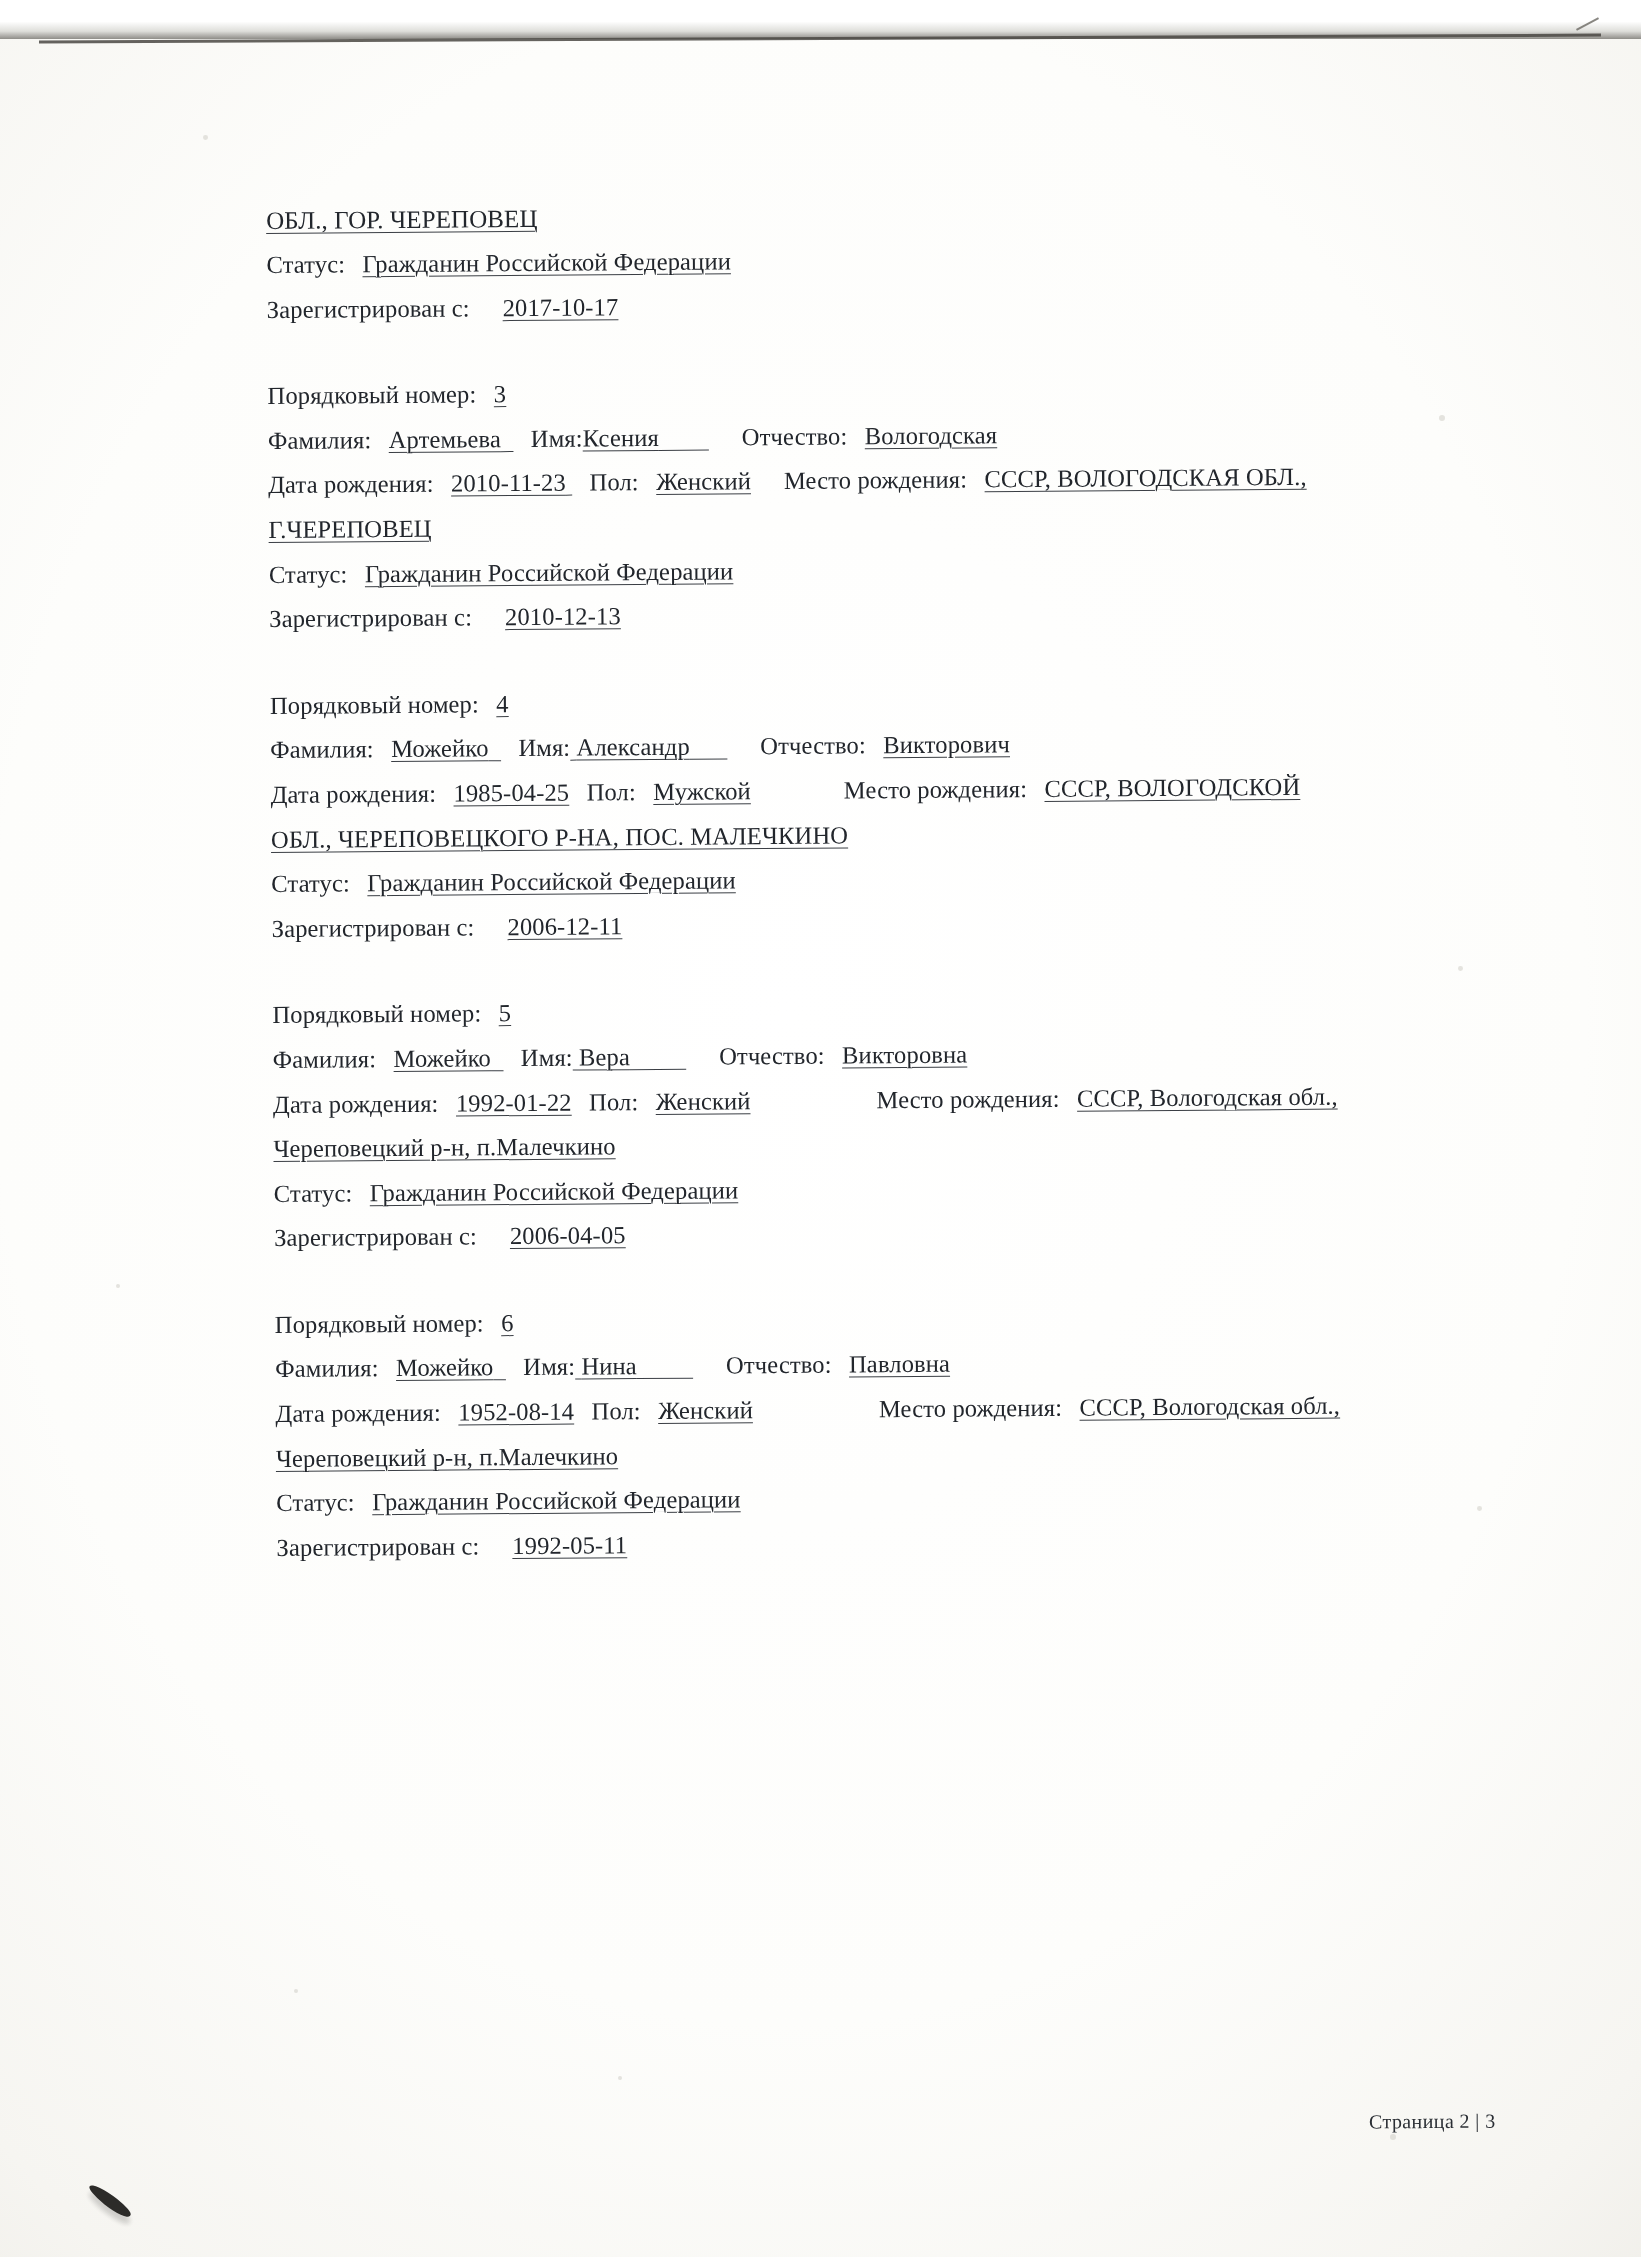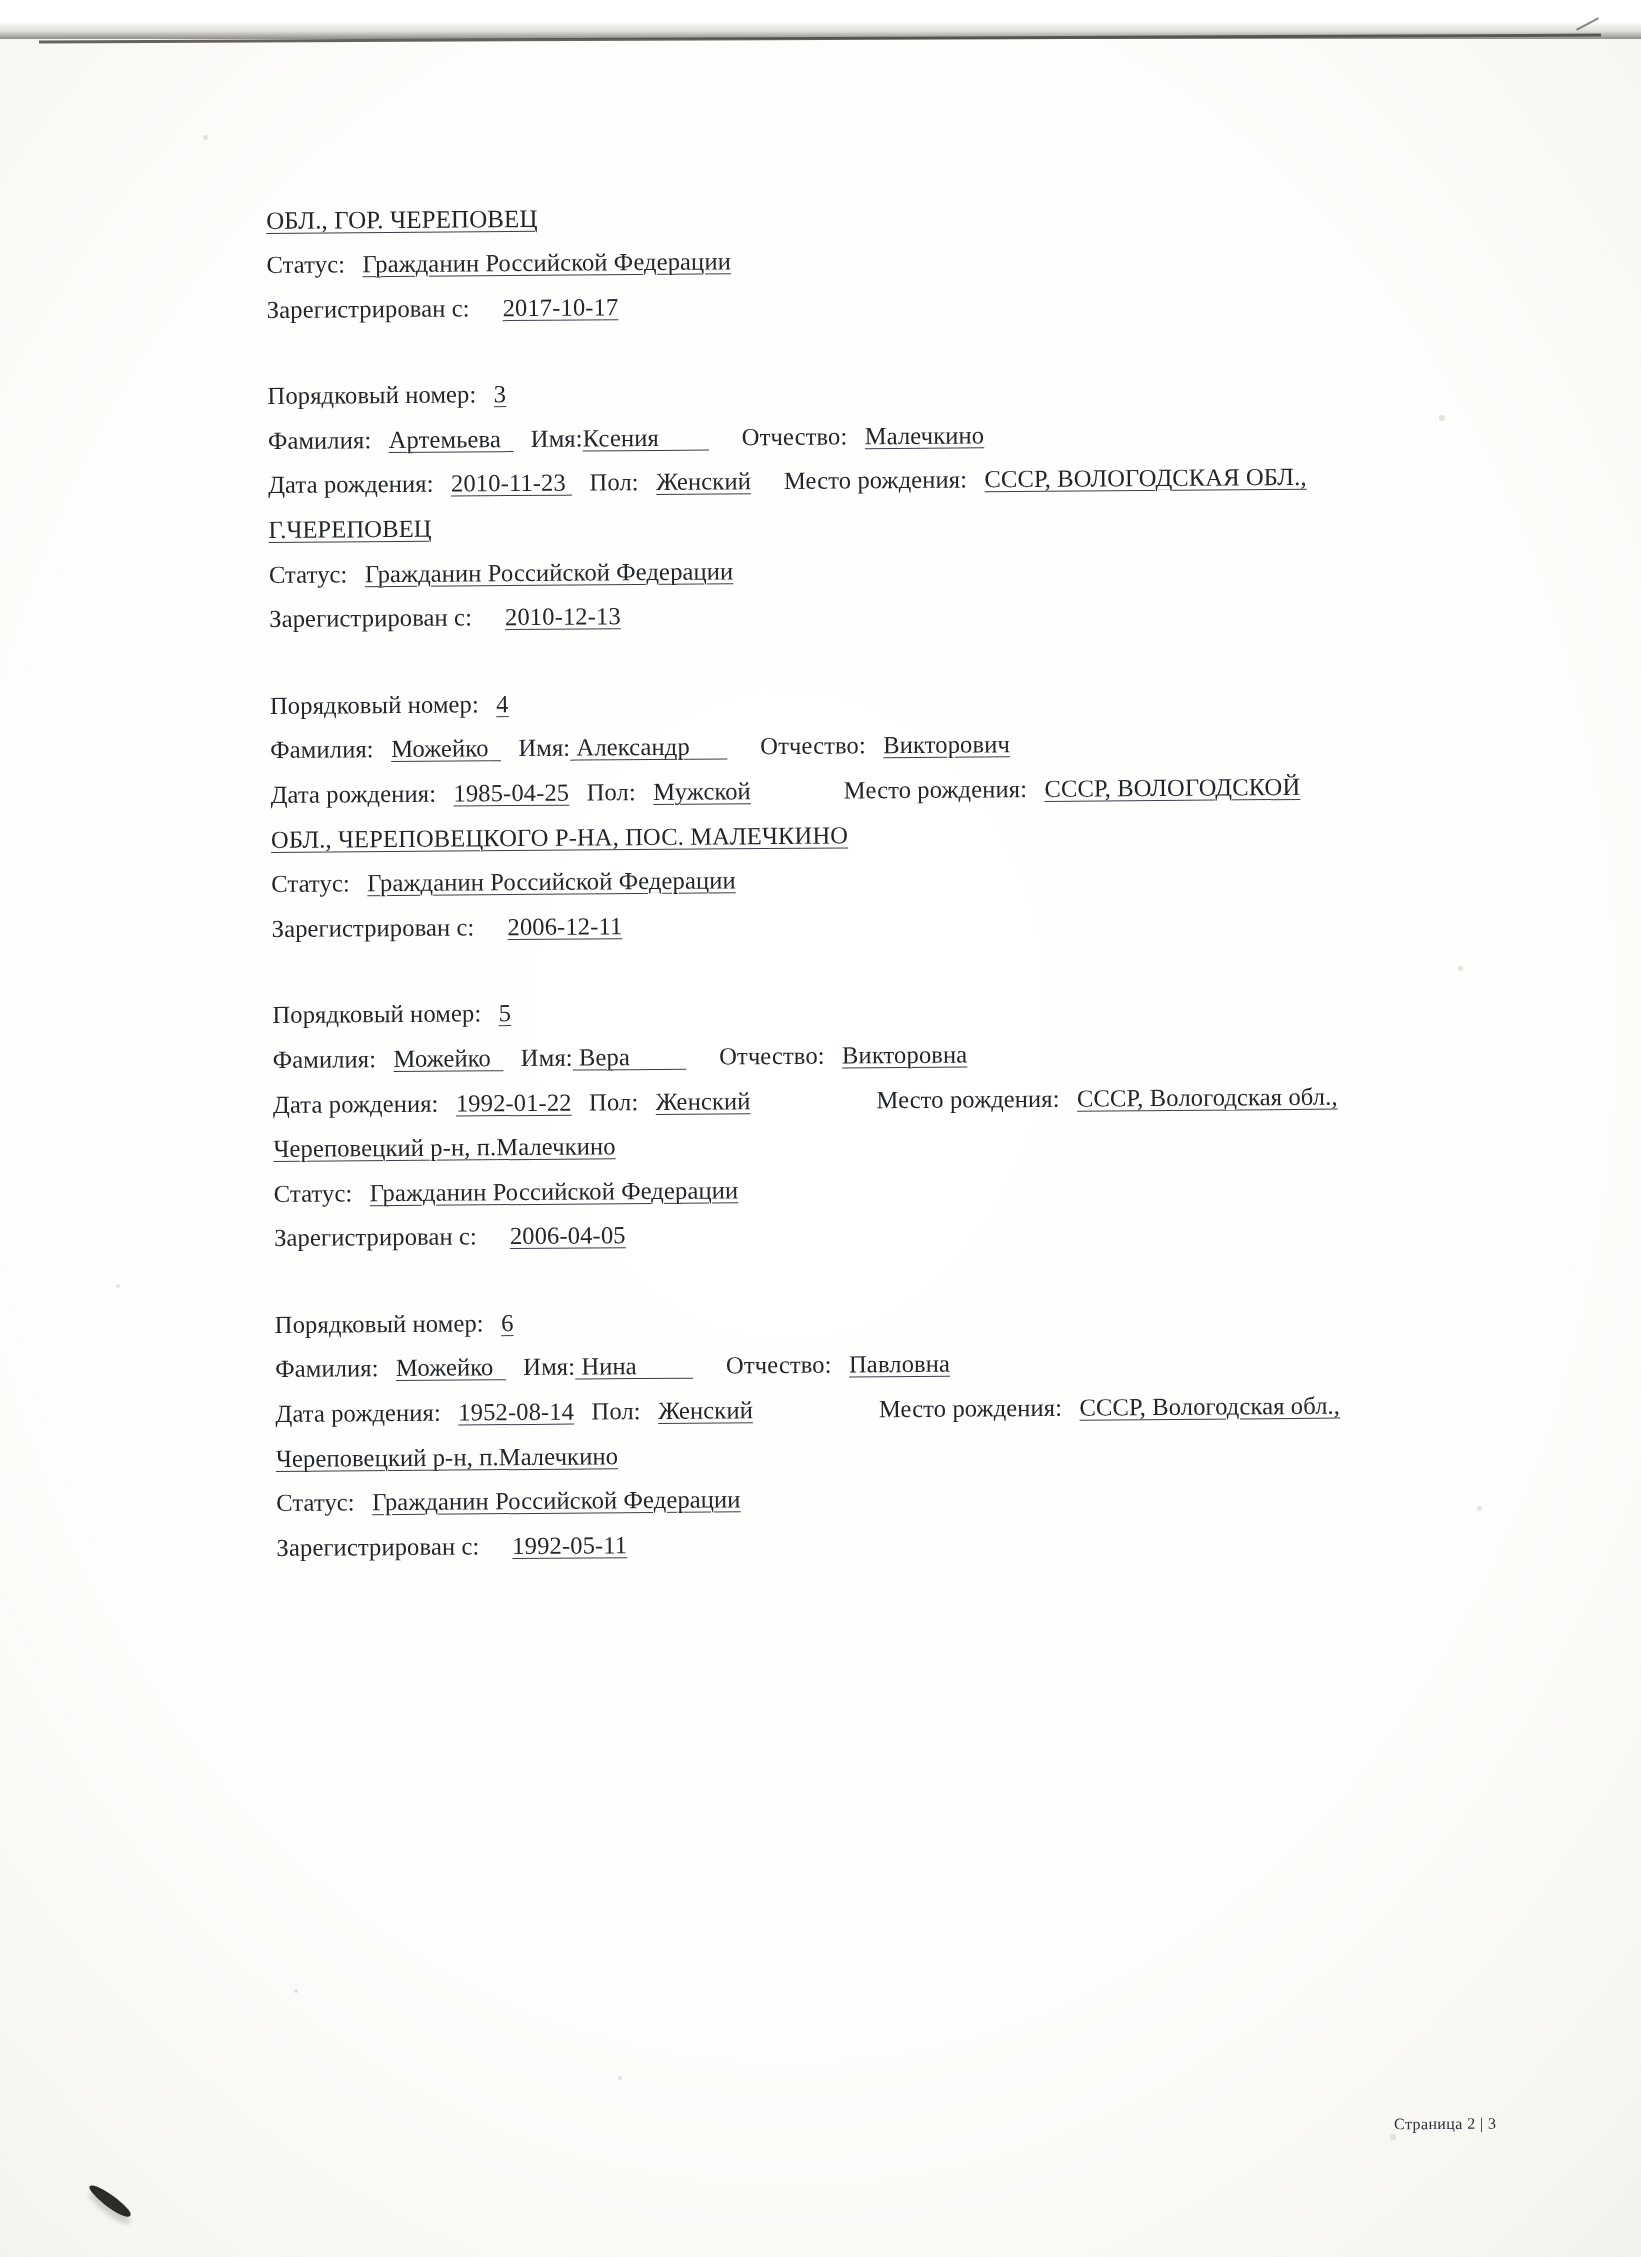--- a/index.html
+++ b/index.html
@@ -111,21 +111,21 @@
   
   .skew {
     transform: rotate(-0.45deg);
     transform-origin: 0 0;
   }
 
   .footer {
     position: absolute;
     right: 145px;
     bottom: 124px;
-    font-size: 16px;
+    font-size: 20px;
     color: #2b2f35;
     letter-spacing: 0.4px;
     transform: rotate(-0.4deg);
   }
 
   .heading {
     font-size: 25px;
   }
 </style>
 </head>
@@ -153,21 +153,21 @@
       <span class="line"><span>Статус:</span><span class="gap-s"></span><span class="u">Гражданин Российской Федерации</span></span>
       <span class="line"><span>Зарегистрирован с:</span><span class="gap-m"></span><span class="u">2017-10-17</span></span>
     </div>
 
     <div class="spacer-lg"></div>
 
     <div class="block">
       <span class="line"><span>Порядковый номер:</span><span class="gap-s"></span><span class="u">3</span></span>
 
       <span class="line">
-        <span>Фамилия:</span><span class="gap-s"></span><span class="u">Артемьева</span><span class="u">&nbsp;&nbsp;</span><span class="gap-s"></span><span>Имя:</span><span class="u">Ксения</span><span class="u">&nbsp;&nbsp;&nbsp;&nbsp;&nbsp;&nbsp;&nbsp;&nbsp;</span><span class="gap-m"></span><span>Отчество:</span><span class="gap-s"></span><span class="u">Малечкино</span>
+        <span>Фамилия:</span><span class="gap-s"></span><span class="u">Артемьева</span><span class="u">&nbsp;&nbsp;</span><span class="gap-s"></span><span>Имя:</span><span class="u">Ксения</span><span class="u">&nbsp;&nbsp;&nbsp;&nbsp;&nbsp;&nbsp;&nbsp;&nbsp;</span><span class="gap-m"></span><span>Отчество:</span><span class="gap-s"></span><span class="u">Вологодская</span>
       </span>
 
       <span class="line">
         <span>Дата рождения:</span><span class="gap-s"></span><span class="u">2010-11-23</span><span class="u">&nbsp;</span><span class="gap-s"></span><span>Пол:</span><span class="gap-s"></span><span class="u">Женский</span><span class="gap-m"></span><span>Место рождения:</span><span class="gap-s"></span><span class="u">СССР, ВОЛОГОДСКАЯ ОБЛ.,</span>
       </span>
       <span class="line"><span class="u">Г.ЧЕРЕПОВЕЦ</span></span>
 
       <span class="line"><span>Статус:</span><span class="gap-s"></span><span class="u">Гражданин Российской Федерации</span></span>
       <span class="line"><span>Зарегистрирован с:</span><span class="gap-m"></span><span class="u">2010-12-13</span></span>
     </div>

